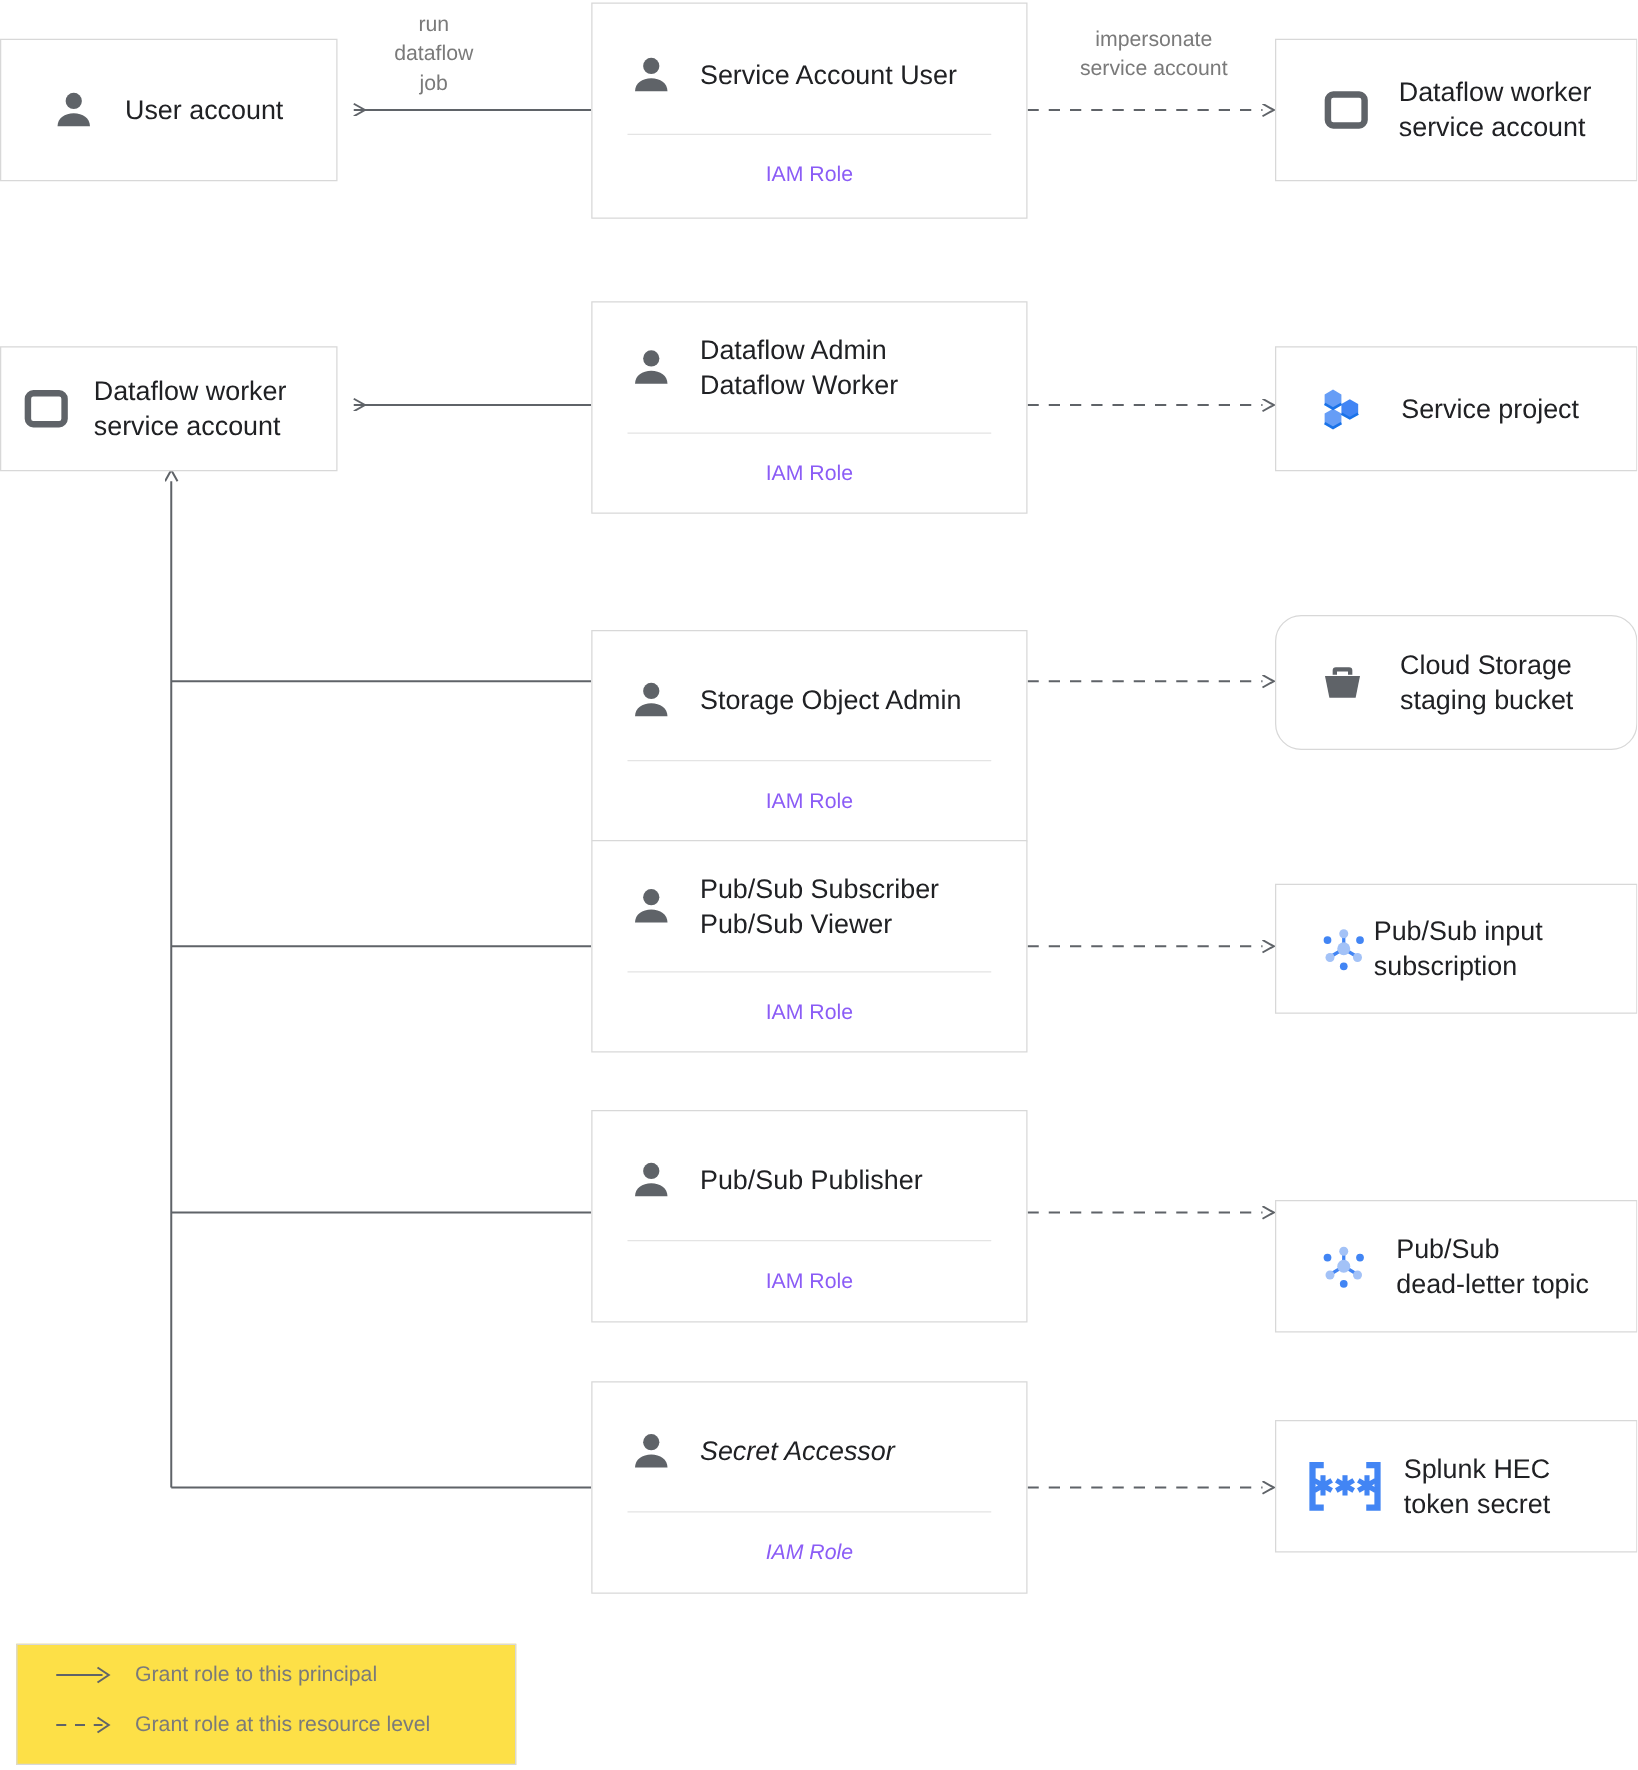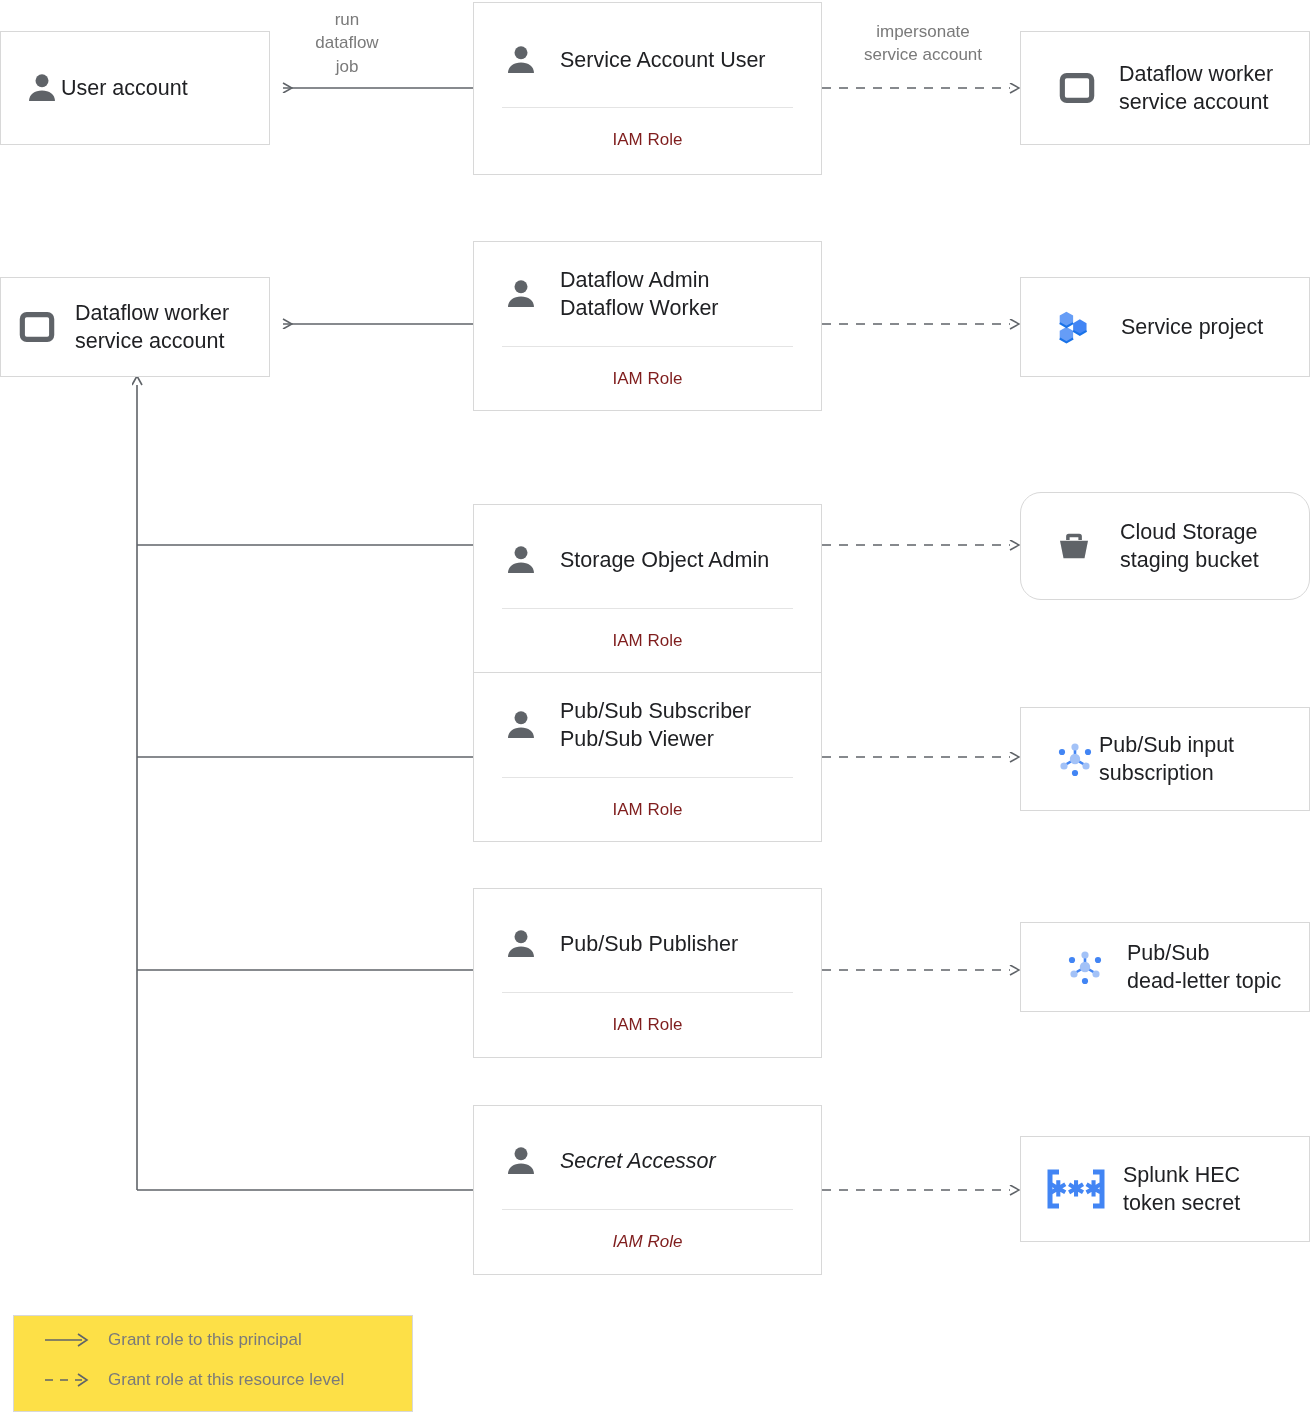--- a/index.html
+++ b/index.html
@@ -74,21 +74,21 @@
     white-space: pre-line;
   }
   .rolecard .rdiv {
     height: 1px;
     background: #e4e4e4;
     margin: 0 28px;
   }
   .rolecard .rsub {
     text-align: center;
     font-size: 17px;
-    color: #7f1d1d;
+    color: #8b5cf6;
     margin-top: 22px;
   }
   
   .caption {
     position: absolute;
     font-size: 17px;
     line-height: 1.38;
     color: #7a7a7a;
     text-align: center;
     white-space: pre-line;
@@ -148,21 +148,21 @@
     <line x1="137" y1="757" x2="473" y2="757" stroke="#5f6368" stroke-width="1.6"></line>
     <line x1="137" y1="970" x2="473" y2="970" stroke="#5f6368" stroke-width="1.6"></line>
     <line x1="137" y1="1190" x2="473" y2="1190" stroke="#5f6368" stroke-width="1.6"></line>
 
     <line x1="822" y1="545" x2="1010" y2="545" stroke="#5f6368" stroke-width="1.6" stroke-dasharray="9 8" marker-end="url(#arrowR)"></line>
     <line x1="822" y1="757" x2="1010" y2="757" stroke="#5f6368" stroke-width="1.6" stroke-dasharray="9 8" marker-end="url(#arrowR)"></line>
     <line x1="822" y1="970" x2="1010" y2="970" stroke="#5f6368" stroke-width="1.6" stroke-dasharray="9 8" marker-end="url(#arrowR)"></line>
     <line x1="822" y1="1190" x2="1010" y2="1190" stroke="#5f6368" stroke-width="1.6" stroke-dasharray="9 8" marker-end="url(#arrowR)"></line>
   </svg>
 
-  <div class="box entity" style="left:0px; top:31px; width:270px; height:114px; padding-left:22px; ">
+  <div class="box entity" style="left:0px; top:31px; width:270px; height:114px; padding-left:39px; gap:22px;">
     <span class="ico">
       <svg width="38" height="38" viewBox="0 0 24 24">
           <circle cx="12" cy="7.4" r="4.1" fill="#5f6368"></circle>
           <path d="M3.8 20.2c0-4.1 3.7-6.6 8.2-6.6s8.2 2.5 8.2 6.6z" fill="#5f6368"></path>
         </svg>
     </span>
     <span class="elabel">User account</span>
   </div>
 
   <div class="caption" style="left:288px; top:8px; width:118px;">run
@@ -299,21 +299,21 @@
             <circle cx="12" cy="7.4" r="4.1" fill="#5f6368"></circle>
             <path d="M3.8 20.2c0-4.1 3.7-6.6 8.2-6.6s8.2 2.5 8.2 6.6z" fill="#5f6368"></path>
           </svg>
       </span>
       <span class="rlabel">Pub/Sub Publisher</span>
     </div>
     <div class="rdiv" style="margin-top:29px;"></div>
     <div class="rsub">IAM Role</div>
   </div>
 
-  <div class="box entity" style="left:1020px; top:922px; width:290px; height:90px; padding-left:40px; gap:18px;">
+  <div class="box entity" style="left:1020px; top:960px; width:290px; height:106px; padding-left:30px; gap:18px;">
     <span class="ico">
       <svg width="48" height="48" viewBox="0 0 48 48">
         <path d="M24,24 L24,13 M24,24 L14,30 M24,24 L34,30" stroke="#4285f4" stroke-width="2.6" fill="none"></path>
         <circle cx="24" cy="24" r="5.2" fill="#a3c2f7"></circle>
         <circle cx="24" cy="12" r="3.6" fill="#a3c2f7"></circle>
         <circle cx="13" cy="31" r="3.6" fill="#a3c2f7"></circle>
         <circle cx="35" cy="31" r="3.6" fill="#a3c2f7"></circle>
         <circle cx="11" cy="17" r="3.1" fill="#4285f4"></circle>
         <circle cx="37" cy="17" r="3.1" fill="#4285f4"></circle>
         <circle cx="24" cy="38" r="3.1" fill="#4285f4"></circle>

